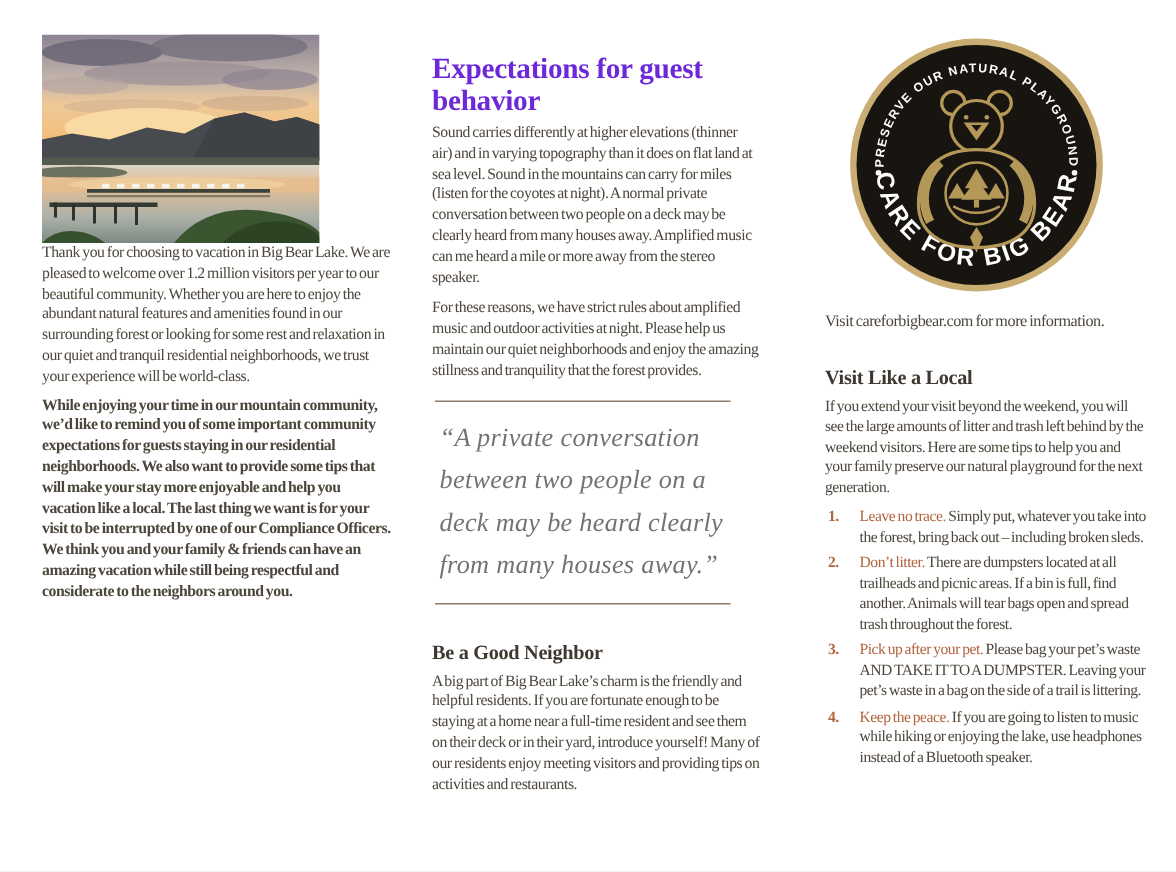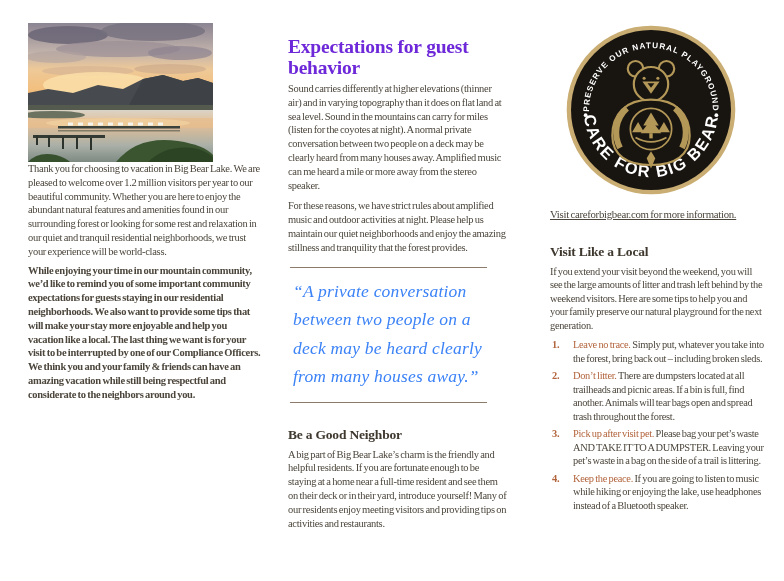--- a/index.html
+++ b/index.html
@@ -34,28 +34,28 @@
 
   
   .mid-h1{font-size:19.5px;line-height:21px;width:205px;margin-bottom:4px;}
   .mid-p1{width:214px;margin-bottom:7px;}
   .mid-p2{width:220px;}
   .rule{border:none;border-top:1px solid #8C7B6B;width:197px;margin:12px 0 0 2px;height:0;}
   .rule.below{margin-top:11px;}
   .quote{
     margin:9px 0 0 5px;width:235px;
     font-style:italic;font-size:17.5px;line-height:28.5px;
-    color:#3b82f6;white-space:pre-line;letter-spacing:0.2px;
+    color:#737373;white-space:pre-line;letter-spacing:0.2px;
   }
   .mid-h2{margin-top:24px;}
   .mid-p3{margin-top:5px;width:220px;}
 
   
   .logo{width:172px;height:172px;margin-left:15px;display:block;}
-  .website{margin-top:12px;font-size:10.8px;width:220px;text-decoration:underline;}
+  .website{margin-top:12px;font-size:10.8px;width:220px;}
   .right-h2{margin-top:22px;}
   .right-p{margin-top:5px;width:214px;line-height:13.5px;font-size:10.4px;}
   .tips{margin-top:6px;}
   .tip{position:relative;padding-left:23px;margin-bottom:4px;width:193px;
        font-size:10.4px;line-height:13.5px;}
   .tip-num{position:absolute;left:2px;top:0;font-weight:bold;color:#B2643C;}
   .tip-lead{font-weight:normal;color:#B2643C;}
 </style>
 </head>
 <body>
@@ -190,21 +190,21 @@
         <span class="tip-lead">Leave no trace.</span>
         <span class="tip-text">Simply put, whatever you take into the forest, bring back out – including broken sleds.</span>
       </div>
       <div class="tip bt">
         <span class="tip-num">2.</span>
         <span class="tip-lead">Don’t litter.</span>
         <span class="tip-text">There are dumpsters located at all trailheads and picnic areas. If a bin is full, find another. Animals will tear bags open and spread trash throughout the forest.</span>
       </div>
       <div class="tip bt">
         <span class="tip-num">3.</span>
-        <span class="tip-lead">Pick up after visit pet.</span>
+        <span class="tip-lead">Pick up after your pet.</span>
         <span class="tip-text">Please bag your pet’s waste AND TAKE IT TO A DUMPSTER. Leaving your pet’s waste in a bag on the side of a trail is littering.</span>
       </div>
       <div class="tip bt">
         <span class="tip-num">4.</span>
         <span class="tip-lead">Keep the peace.</span>
         <span class="tip-text">If you are going to listen to music while hiking or enjoying the lake, use headphones instead of a Bluetooth speaker.</span>
       </div>
     </div>
   </div>
 

